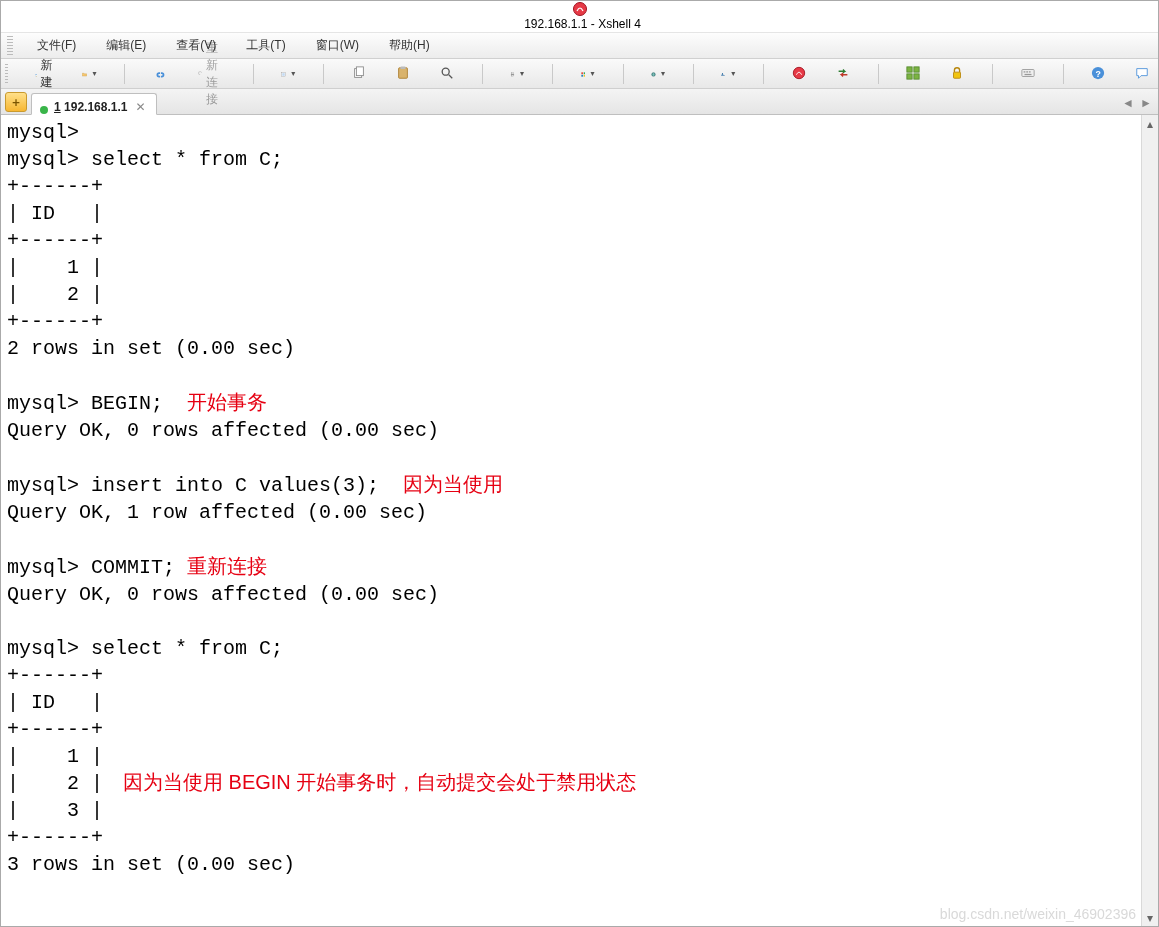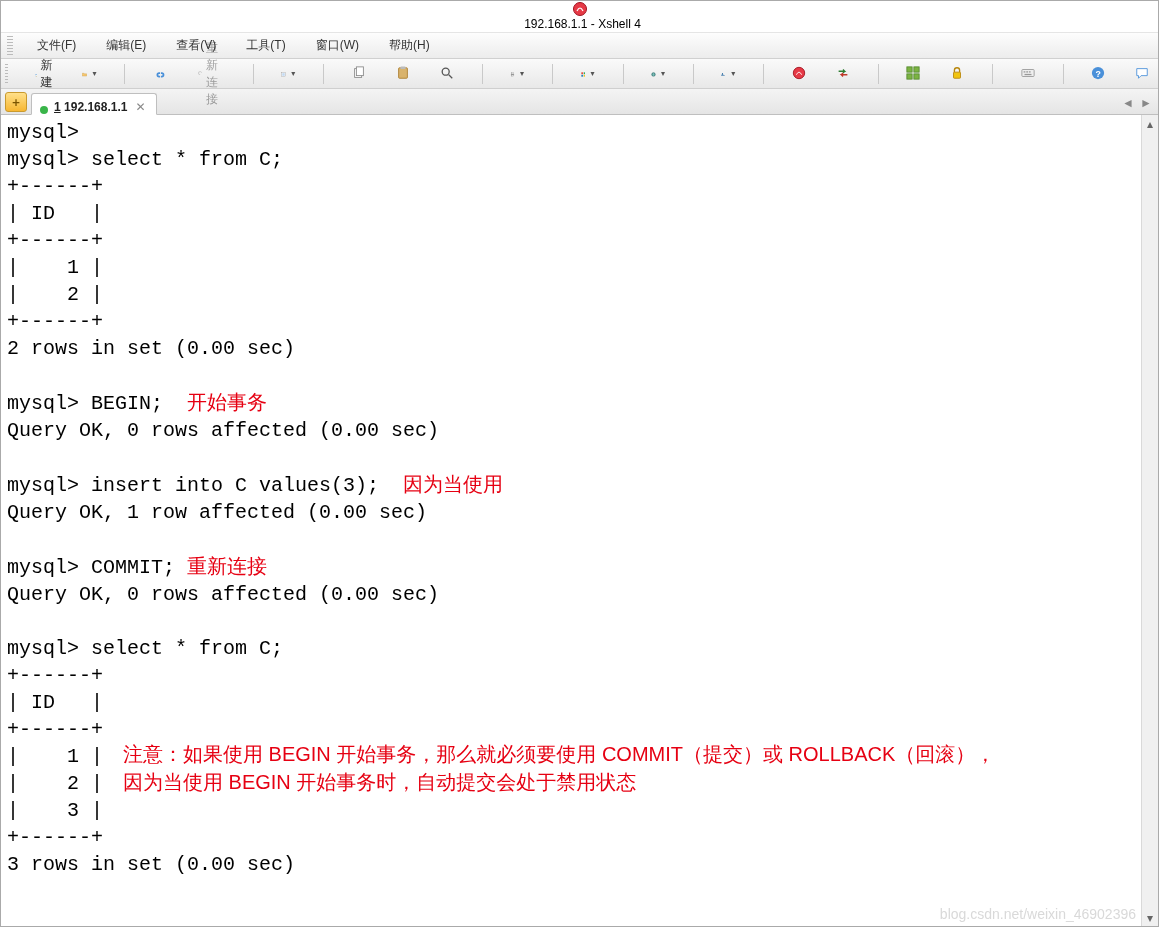--- a/index.html
+++ b/index.html
@@ -375,21 +375,21 @@
 +------+
 | ID   |
 +------+
 |    1 |
 |    2 |
 |    3 |
 +------+
 3 rows in set (0.00 sec)
 </div>
   <div class="annot-block" style="left:122px; top:625px; width:1000px;">
-    <span>注意：如果使用 BEGIN 开始事务，那么就必须要使用 COMMIT（提交）或 ROLLBACK（回滚），</span><br>
+    <br>
     <span>因为当使用 BEGIN 开始事务时，自动提交会处于禁用状态</span>
   </div>
   <div class="term-scroll">
     <div class="scroll-arrow">▴</div>
     <div class="scroll-track"></div>
     <div class="scroll-arrow">▾</div>
   </div>
   <div class="watermark">blog.csdn.net/weixin_46902396</div>
 </div>
 

